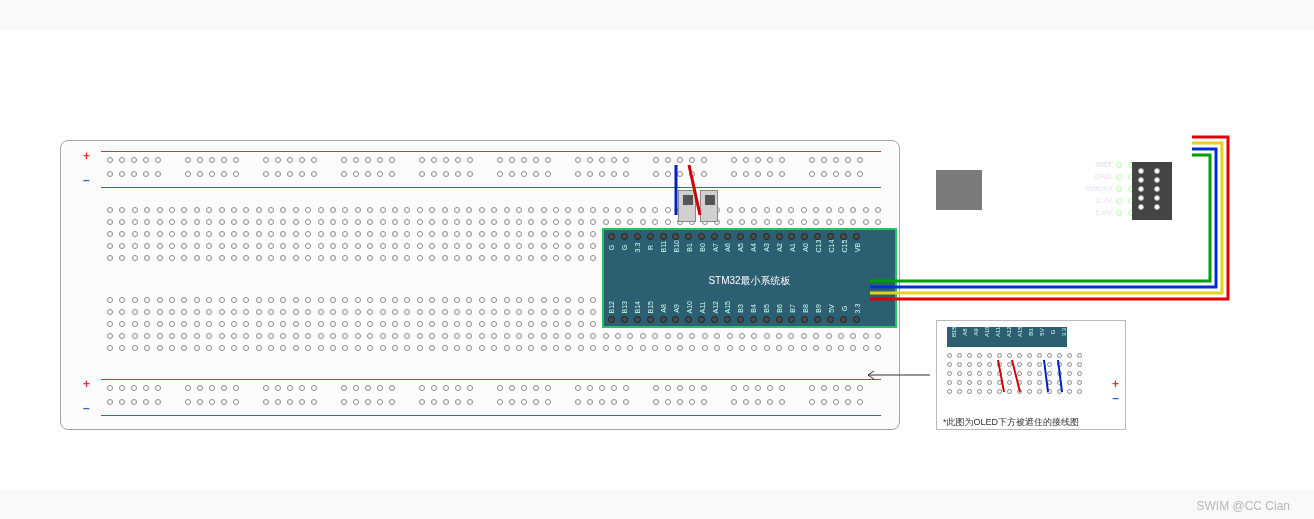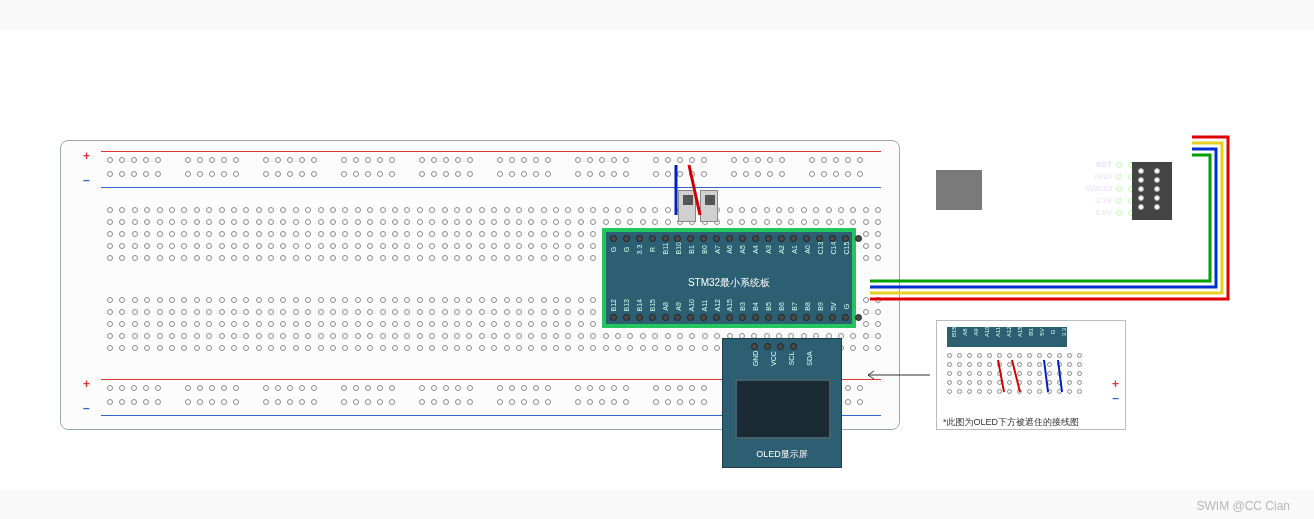--- a/index.html
+++ b/index.html
@@ -10,21 +10,21 @@
   .rail-line{position:absolute;left:30px;width:780px;height:1px}
   .red{background:#d33}
   .blue{background:#36c}
   .plus,.minus{position:absolute;left:12px;font:700 12px Arial}
   .plus{color:#d33}.minus{color:#36c}
   .dots{position:absolute;left:36px;width:790px;display:flex;gap:6px;flex-wrap:nowrap}
   .dotg{display:flex;gap:6px}
   .hole{width:6px;height:6px;border:1px solid #8a8a8a;border-radius:50%;background:#fff}
   .mid{position:absolute;left:10px;top:60px;width:820px}
   .midrows{position:absolute;left:36px;width:790px}
-  .stm{position:absolute;left:602px;top:198px;width:254px;height:100px;background:#2d5f73;border:4px solid #22c55e}
+  .stm{position:absolute;left:602px;top:198px;width:295px;height:100px;background:#2d5f73;border:2px solid #22c55e}
   .stm-lbl{position:absolute;width:100%;text-align:center;top:44px;color:#fff;font:10px Arial}
   .pinrow{position:absolute;left:4px;width:252px;display:flex;justify-content:space-between}
   .pin{width:7px;height:7px;background:#4a4a4a;border-radius:50%;border:1px solid #222}
   .pintxt{color:#cfe;font:7px Arial;transform:rotate(-90deg);display:inline-block;width:10px;text-align:center}
   .pinlabels{position:absolute;left:2px;width:256px;display:flex;justify-content:space-between}
   .oled{position:absolute;left:722px;top:308px;width:120px;height:130px;background:#2d5f73;border:1px solid #1b3f4c}
   .oled-scr{position:absolute;left:12px;top:40px;width:96px;height:60px;background:#1a2b33;border:2px solid #44606c}
   .oled-lbl{position:absolute;width:100%;bottom:6px;text-align:center;color:#fff;font:9px Arial}
   .oled-pins{position:absolute;top:4px;left:28px;display:flex;gap:6px}
   .oled-pt{position:absolute;top:16px;left:24px;display:flex;gap:2px}
@@ -1100,36 +1100,20 @@
         <span class="pin"></span>
         <span class="pin"></span>
         <span class="pin"></span>
         <span class="pin"></span>
         <span class="pin"></span>
         <span class="pin"></span>
         <span class="pin"></span>
       </div>
   </div>
 
-  <div class="oled">
-    <div class="oled-pins" id="oled-pins">
-        <span class="pin"></span>
-        <span class="pin"></span>
-        <span class="pin"></span>
-        <span class="pin"></span>
-      </div>
-    <div class="oled-pt" id="oled-pt">
-        <span class="pintxt" style="width: 16px;">GND</span>
-        <span class="pintxt" style="width: 16px;">VCC</span>
-        <span class="pintxt" style="width: 16px;">SCL</span>
-        <span class="pintxt" style="width: 16px;">SDA</span>
-      </div>
-    <div class="oled-scr"></div>
-    <div class="oled-lbl">OLED显示屏</div>
-  </div>
 
   <div class="stlink">
     <div class="stlink-usb"></div>
     <div class="sl-lbls" id="sl-lbls" style="left:120px;top:8px">
         <span style="text-align: right; font-weight: bold;">RST</span>
         <span class="slhole"></span>
         <span class="slhole"></span>
         <span>SWDIO</span>
         <span style="text-align: right;">GND</span>
         <span class="slhole"></span>

